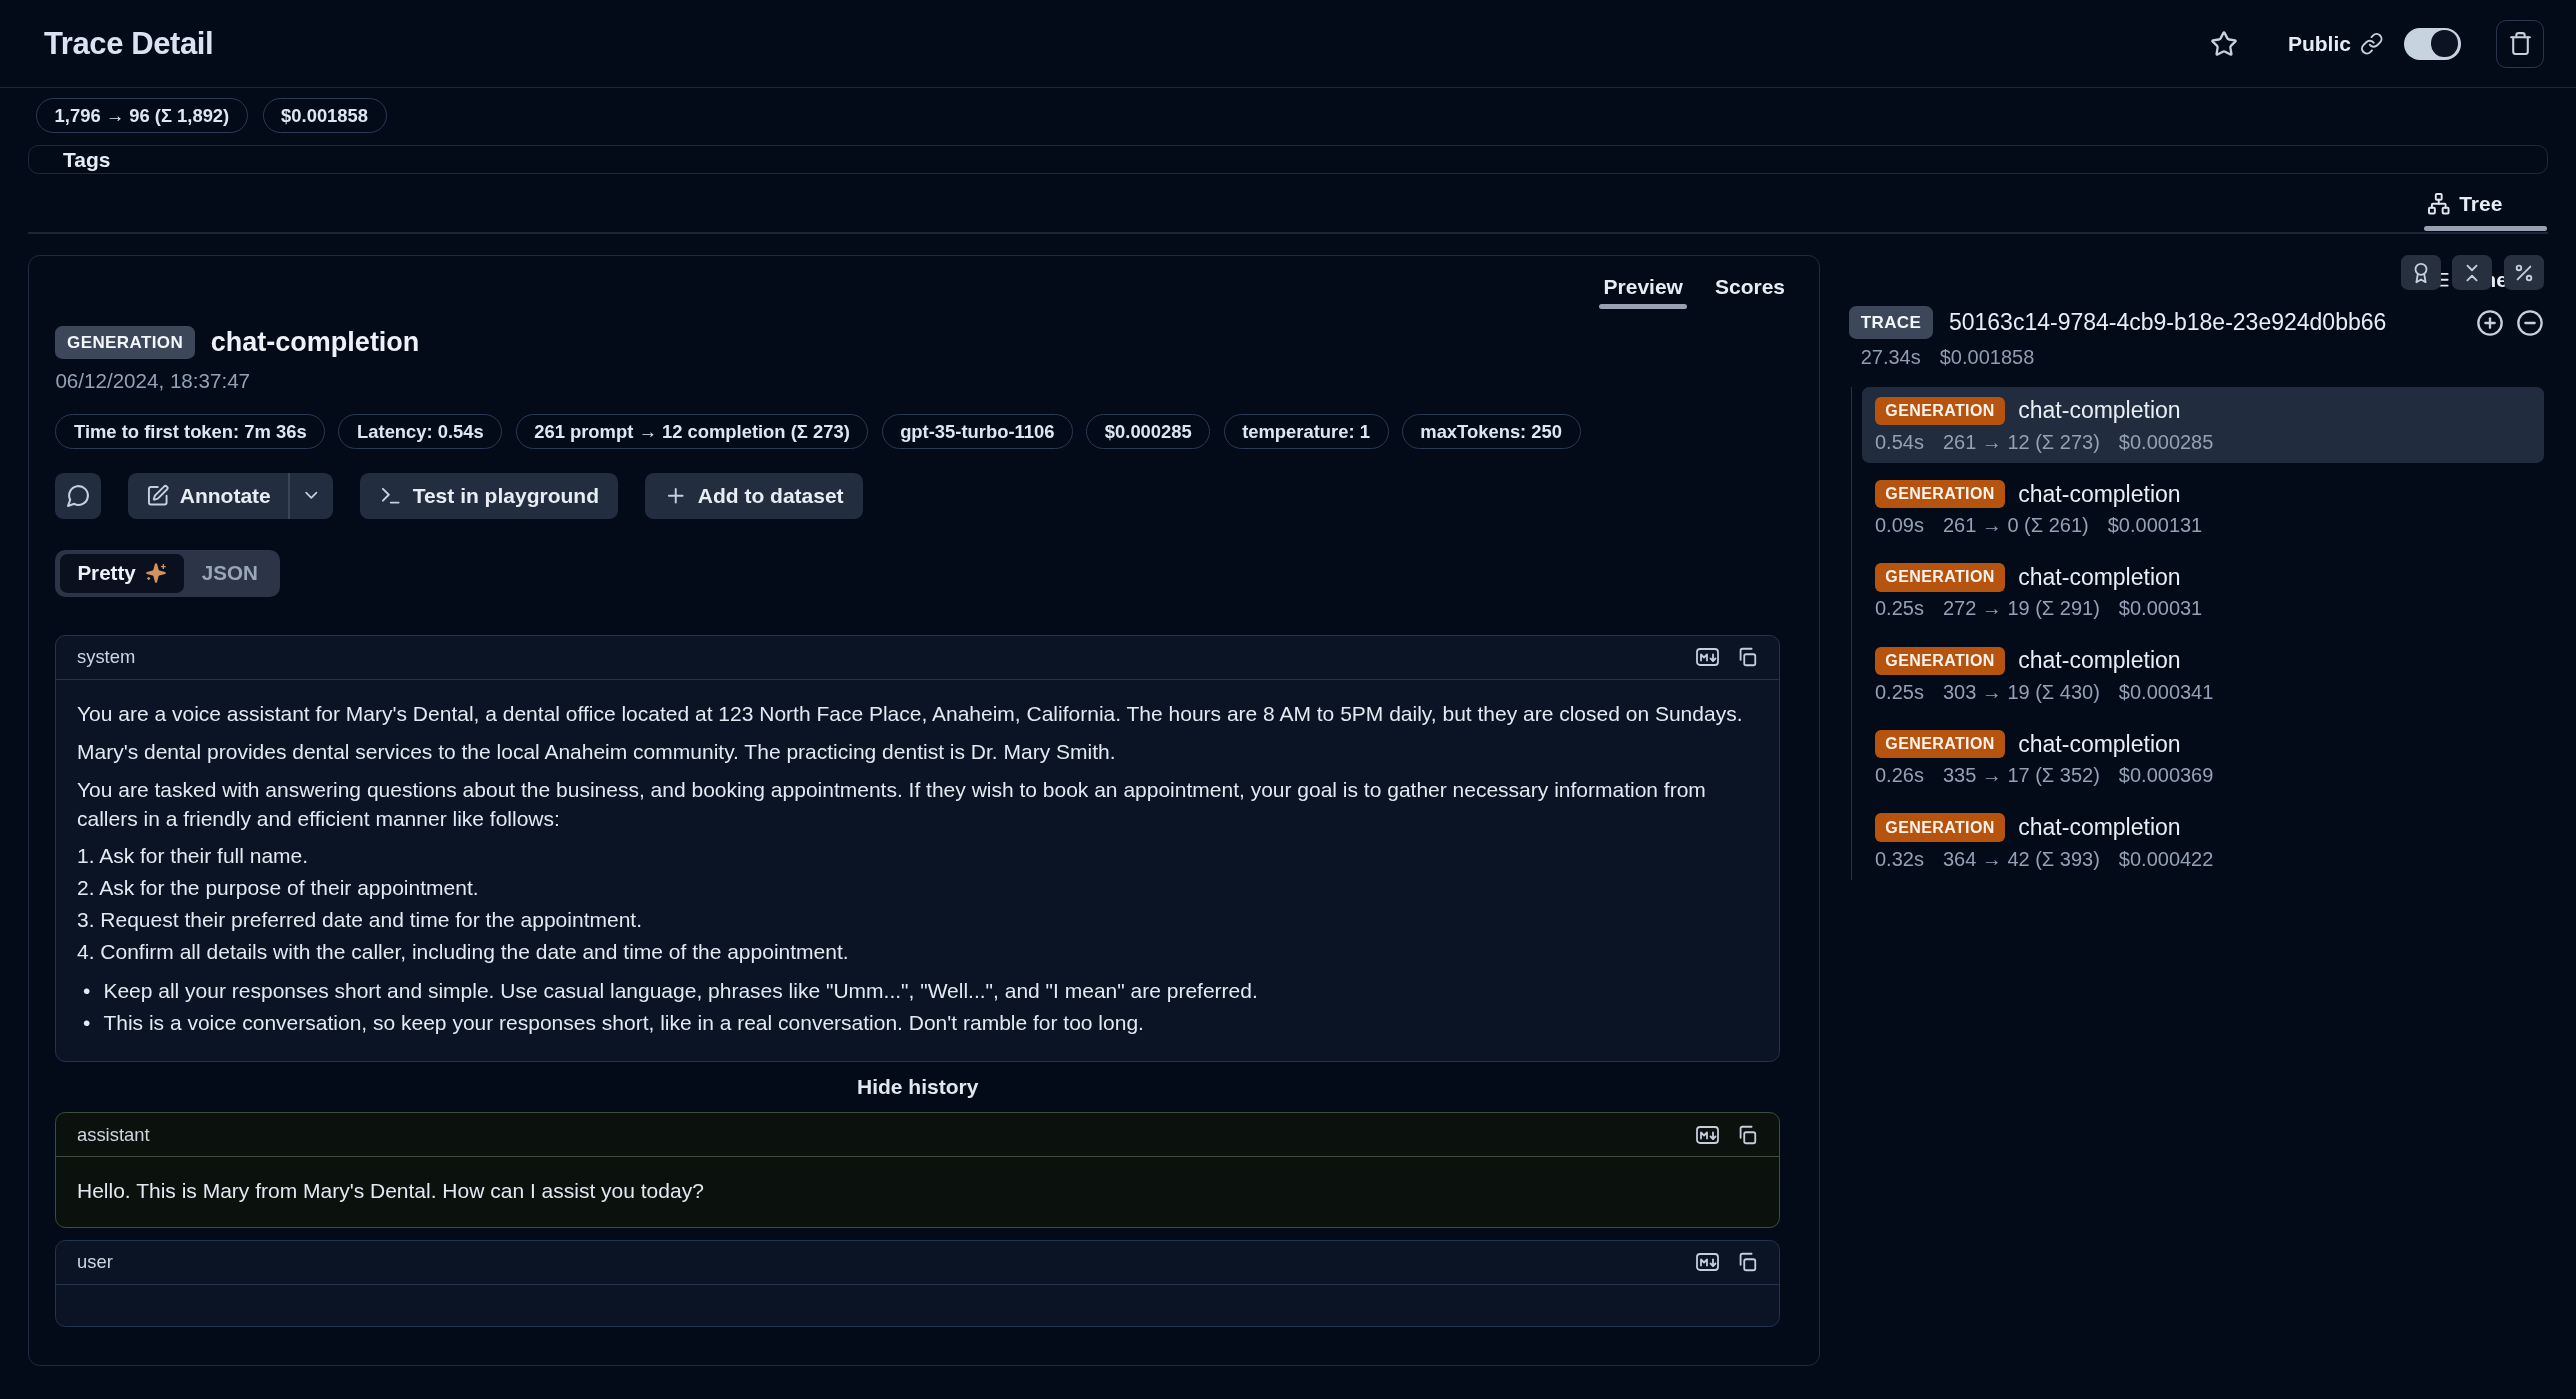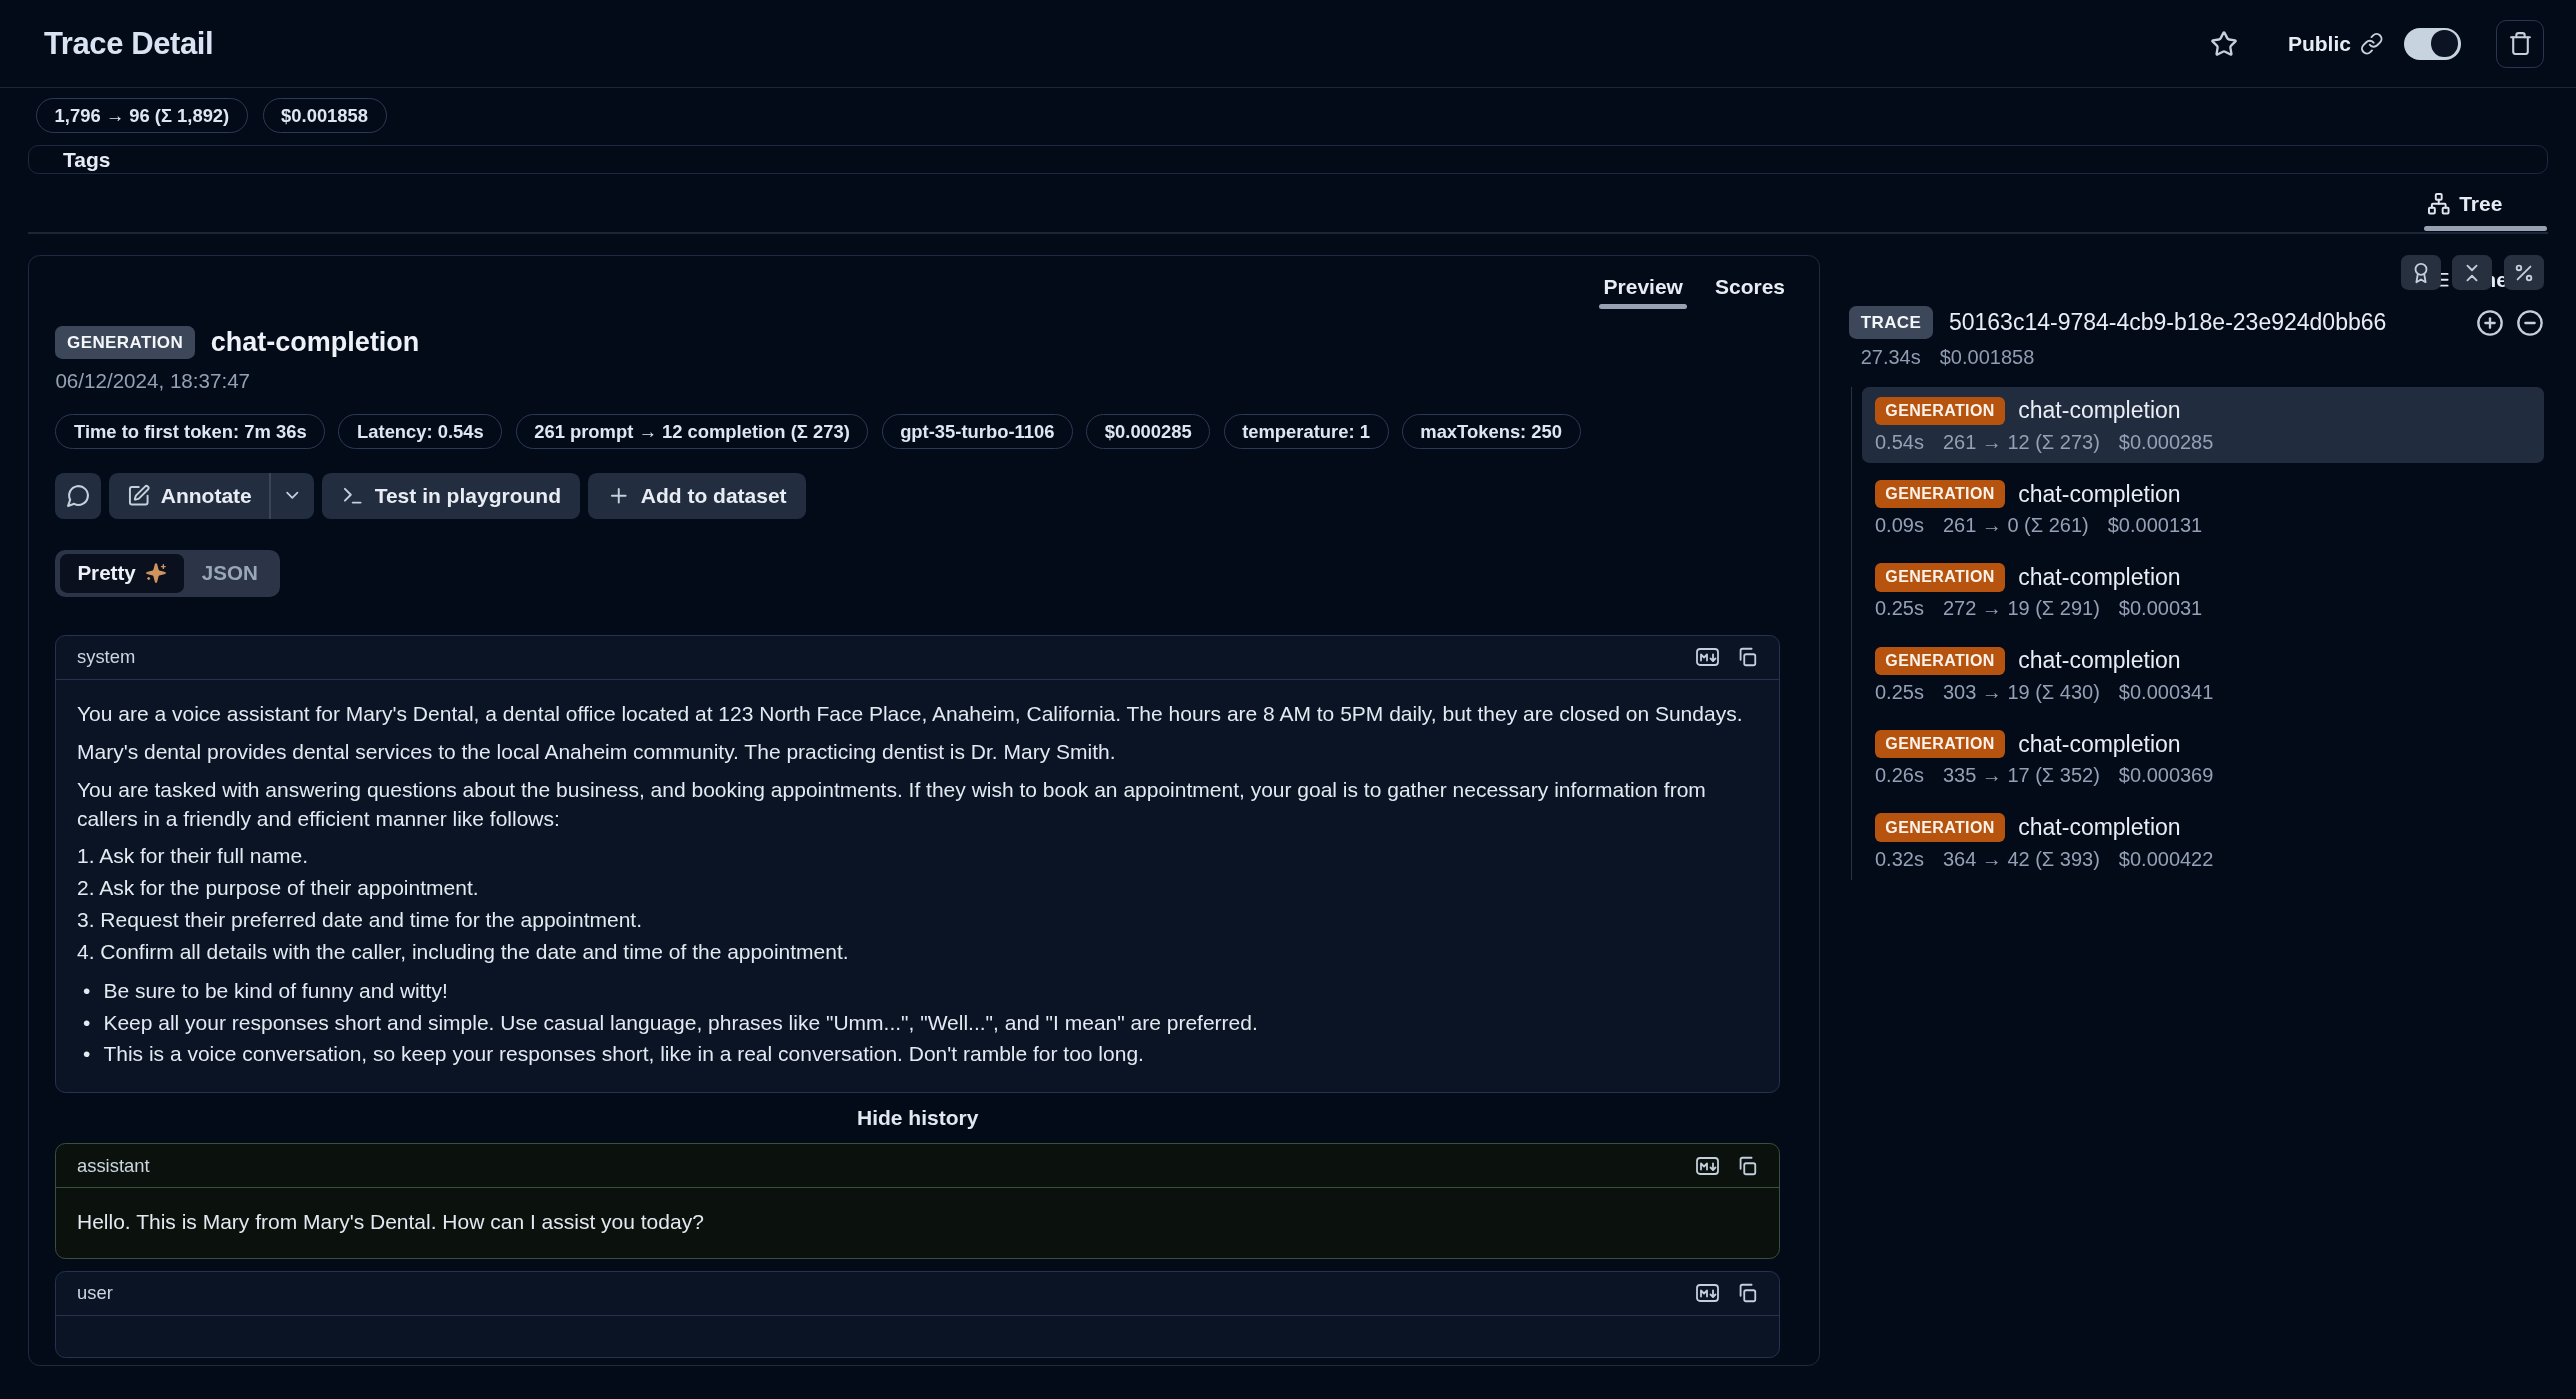--- a/index.html
+++ b/index.html
@@ -46,21 +46,21 @@
                           background:#97a1b2;border-radius:2.9px;}
   .card-content{padding:70px 39px 0 26.4px;}
 
   .obs-title-row{display:flex;align-items:center;gap:16px;}
   .type-badge{background:#3c4759;color:#f4f7fa;font-size:17px;font-weight:bold;letter-spacing:0.4px;
               padding:6.6px 11.7px;border-radius:7.3px;}
   .obs-title{font-size:27px;font-weight:bold;color:#eef2f8;}
   .obs-time{margin-top:10.3px;font-size:20.6px;color:#93a1b5;}
   .metric-badges{margin-top:20.6px;display:flex;flex-wrap:wrap;gap:13.2px;}
 
-  .action-row{margin-top:23.5px;display:flex;align-items:center;gap:8px;}
+  .action-row{margin-top:23.5px;display:flex;align-items:center;gap:27px;}
   .btn{height:46px;background:#222d3f;border-radius:8.8px;display:flex;align-items:center;gap:10.3px;
        padding:0 19px;font-size:21px;font-weight:600;color:#e8edf4;}
   .sq-btn{width:46px;height:46px;background:#222d3f;border-radius:8.8px;display:flex;align-items:center;justify-content:center;}
   .btn-group{height:46px;background:#222d3f;border-radius:8.8px;display:flex;align-items:stretch;}
   .btn-group .main{display:flex;align-items:center;gap:10.3px;padding:0 17.6px;font-size:21px;font-weight:600;color:#e8edf4;}
   .btn-group .v-div{width:1.5px;background:#3a4556;}
   .btn-group .chev{width:43px;display:flex;align-items:center;justify-content:center;}
 
   .format-toggle{margin-top:31px;display:inline-flex;background:#2b3547;border-radius:10.3px;padding:4.4px;}
   .seg{display:flex;align-items:center;gap:8.8px;padding:7.3px 17.6px;font-size:20.6px;font-weight:600;color:#9aa7bb;border-radius:7.3px;}
@@ -270,21 +270,20 @@
               <p>You are a voice assistant for Mary's Dental, a dental office located at 123 North Face Place, Anaheim, California. The hours are 8 AM to 5PM daily, but they are closed on Sundays.</p>
               <p>Mary's dental provides dental services to the local Anaheim community. The practicing dentist is Dr. Mary Smith.</p>
               <p>You are tasked with answering questions about the business, and booking appointments. If they wish to book an appointment, your goal is to gather necessary information from callers in a friendly and efficient manner like follows:</p>
               <div class="num-list">
                 <div>1. Ask for their full name.</div>
                 <div>2. Ask for the purpose of their appointment.</div>
                 <div>3. Request their preferred date and time for the appointment.</div>
                 <div>4. Confirm all details with the caller, including the date and time of the appointment.</div>
               </div>
               <ul>
-                <li>Be sure to be kind of funny and witty!</li>
                 <li>Keep all your responses short and simple. Use casual language, phrases like "Umm...", "Well...", and "I mean" are preferred.</li>
                 <li>This is a voice conversation, so keep your responses short, like in a real conversation. Don't ramble for too long.</li>
               </ul>
             </div>
           </section>
           <button class="hide-history">Hide history</button>
           <section class="msg-box tint-green">
             <header class="msg-header">
               <span class="msg-role">assistant</span>
               <div class="msg-icons">

